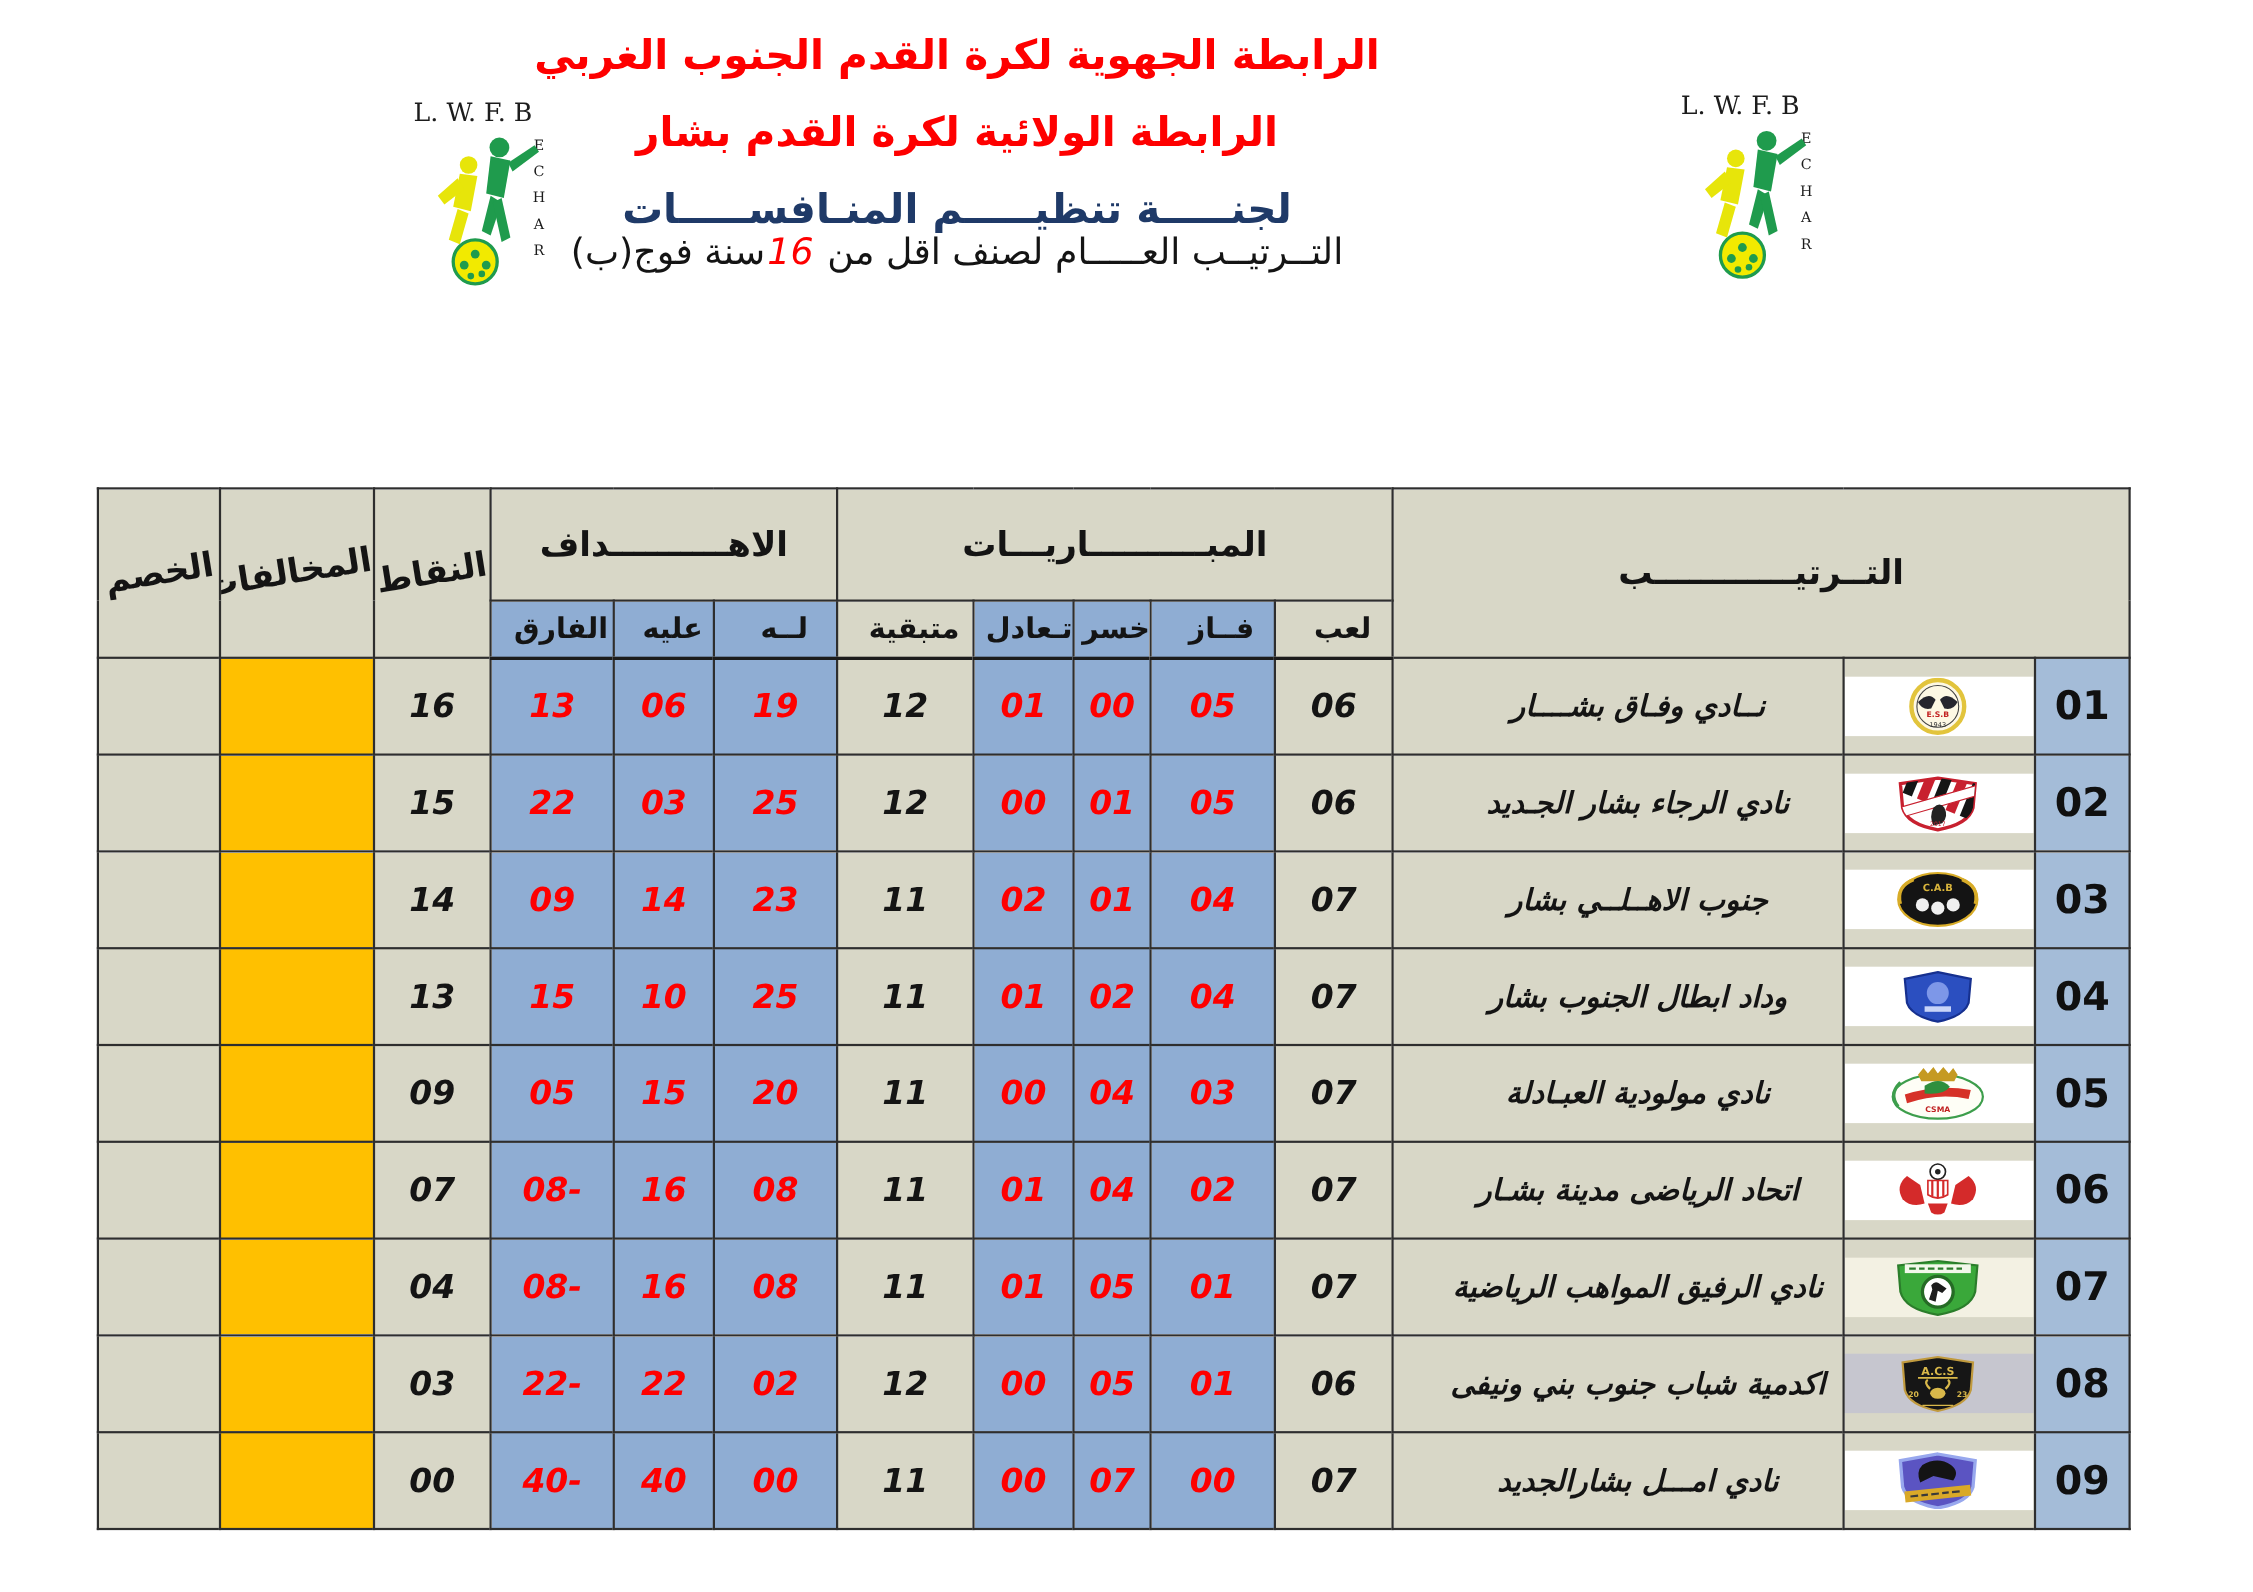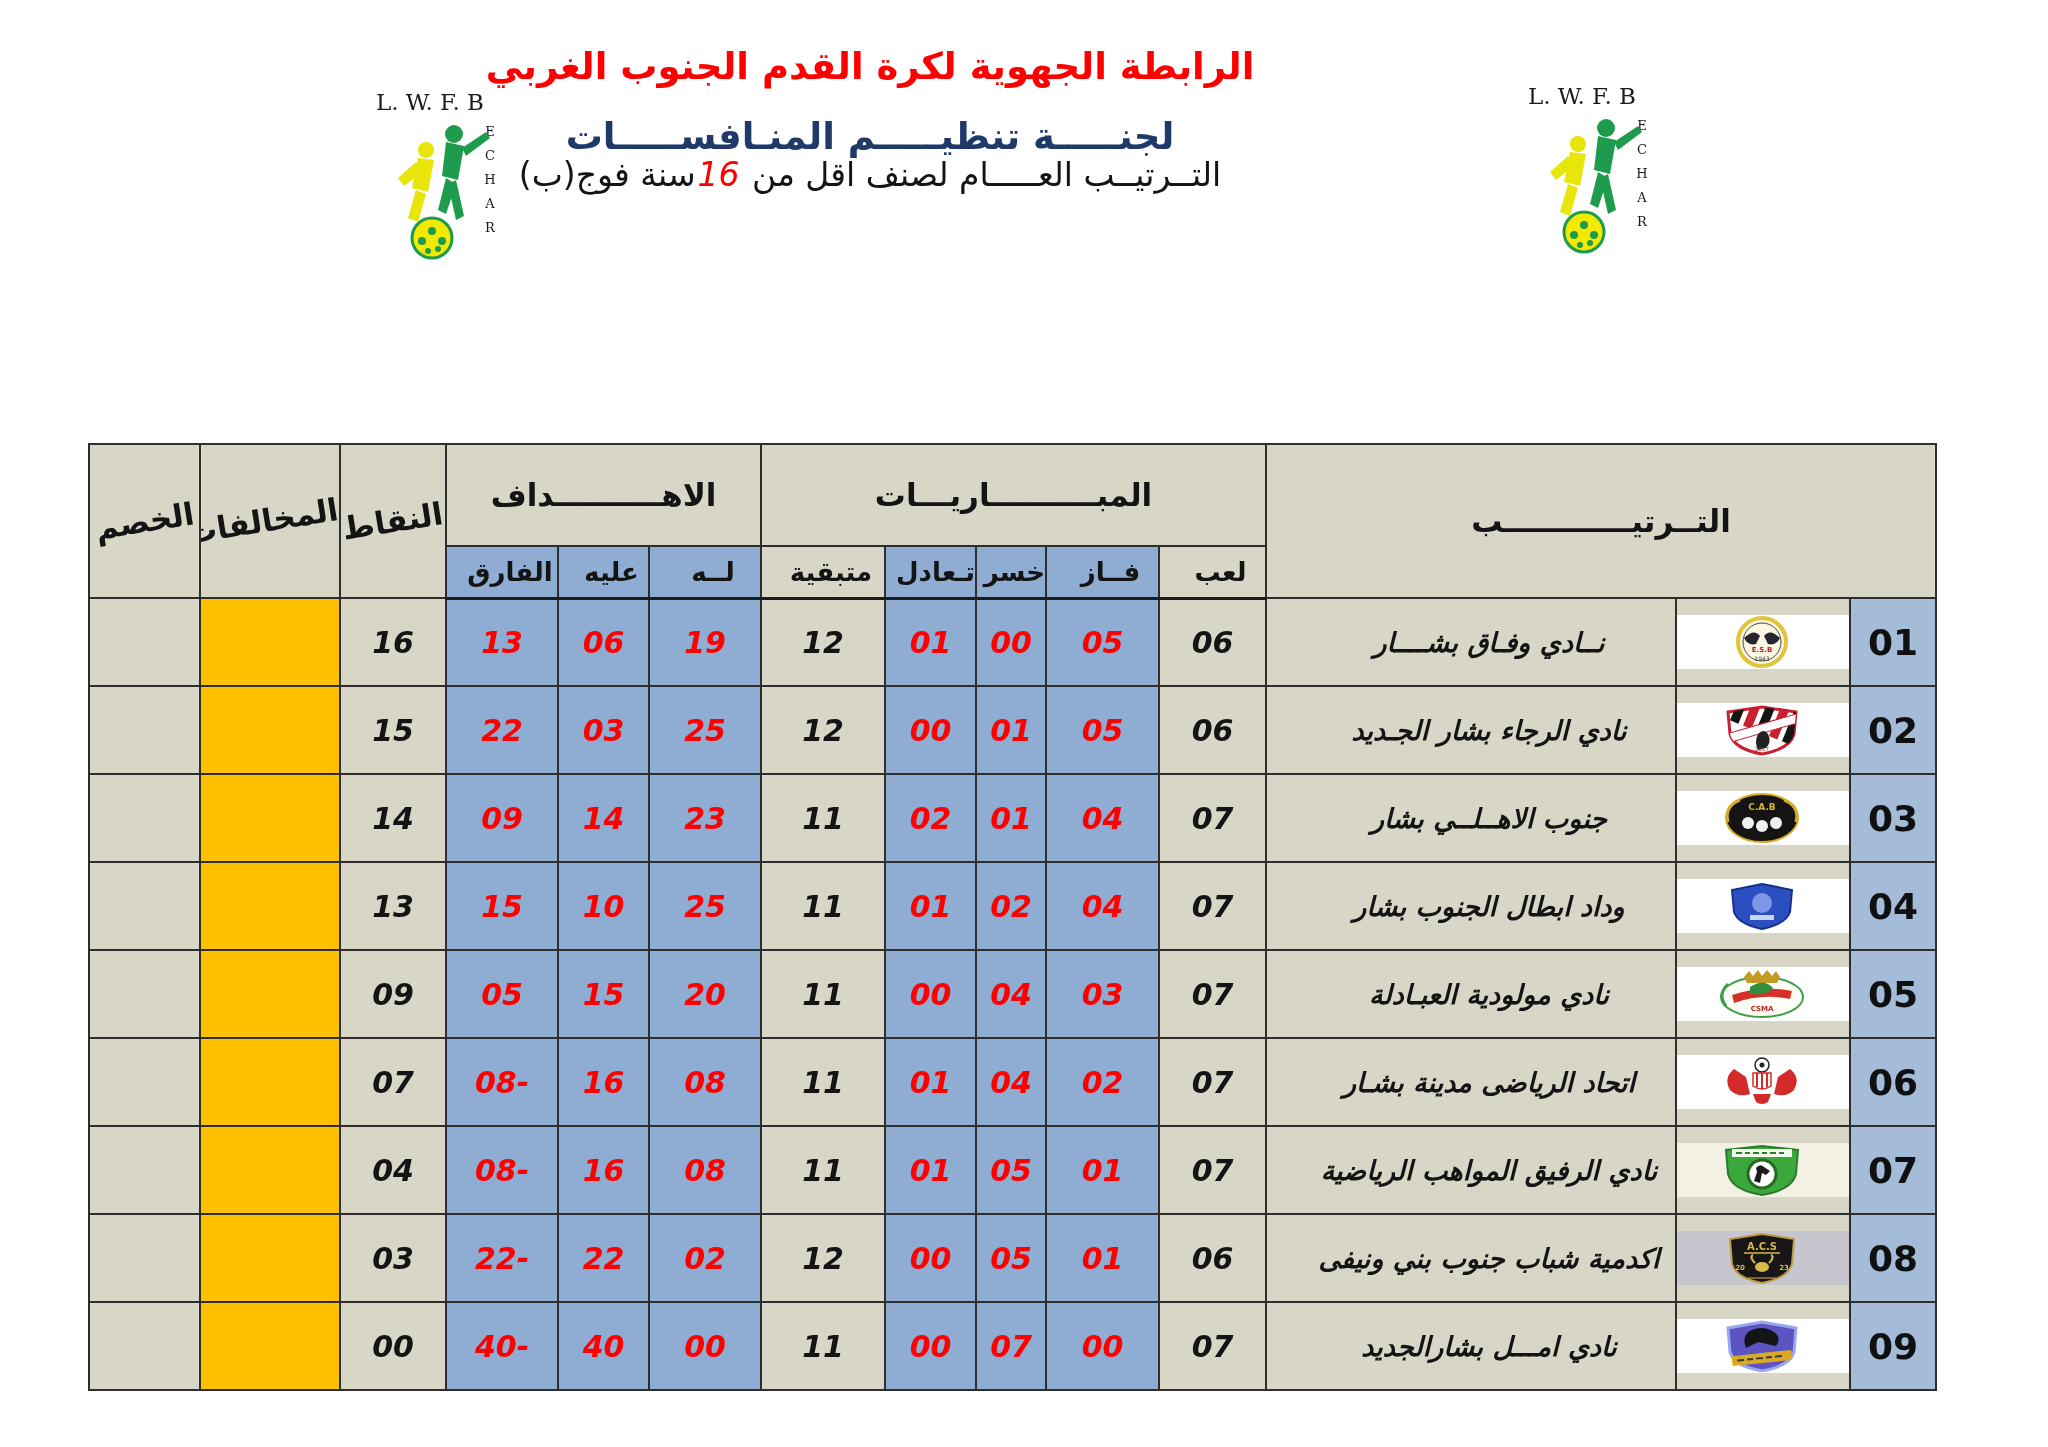--- a/index.html
+++ b/index.html
@@ -3,21 +3,21 @@
 <meta charset="utf-8">
 <style>
   html,body{margin:0;padding:0;background:#ffffff;}
   #page{position:relative;width:2048px;height:1447px;background:#ffffff;overflow:hidden;
         font-family:"DejaVu Sans",sans-serif;}
 
   
   .org-logo{position:absolute;width:150px;height:180px;}
   #logo-left{left:368px;top:88px;}
   #logo-right{left:1520px;top:82px;}
-  .head-text{position:absolute;left:420px;top:48px;width:900px;text-align:center;direction:rtl;}
+  .head-text{position:absolute;left:420px;top:32px;width:900px;text-align:center;direction:rtl;}
   .red-line{color:#fe0000;font-weight:bold;font-size:37px;line-height:1.0;margin-bottom:33px;}
   .navy-line{color:#1f3a68;font-weight:bold;font-size:37px;line-height:1.0;}
   .title-line{color:#141414;font-weight:normal;font-size:33px;direction:rtl;}
   .title-line .num16{color:#fe0000;font-style:italic;padding:0 2px;}
 
   
   #tbl-wrap{position:absolute;left:88px;top:443px;}
   table{border-collapse:collapse;table-layout:fixed;direction:rtl;width:1847px;}
   th,td{border:2px solid #2e2e2e;padding:0;text-align:center;vertical-align:middle;overflow:hidden;}
   tr.h1{height:102px;} tr.h2{height:52px;} tbody tr{height:61px;}
@@ -92,20 +92,21 @@
       <circle cx="64" cy="143" r="4" fill="#1f9b4d"></circle>
       <circle cx="54" cy="153" r="4" fill="#1f9b4d"></circle>
       <circle cx="74" cy="153" r="4" fill="#1f9b4d"></circle>
       <circle cx="60" cy="163" r="3" fill="#1f9b4d"></circle>
       <circle cx="70" cy="161" r="3" fill="#1f9b4d"></circle>
     </g>
   </svg>
 
   <div class="head-text">
     <div class="red-line">الرابطة الجهوية لكرة القدم الجنوب الغربي</div>
+    <div class="red-line">الرابطة الولائية لكرة القدم بشار</div>
     <div class="navy-line">لجنـــــة تنظيـــــم المنـافســـــات</div>
     <div class="title-line"><span>التــرتيــب العـــــام لصنف اقل من </span><span class="num16">16</span><span>سنة فوج(ب)</span></div>
   </div>
 
   <div id="tbl-wrap">
     <table>
       <colgroup>
         <col style="width:86px">
           <col style="width:174px">
           <col style="width:410px">

